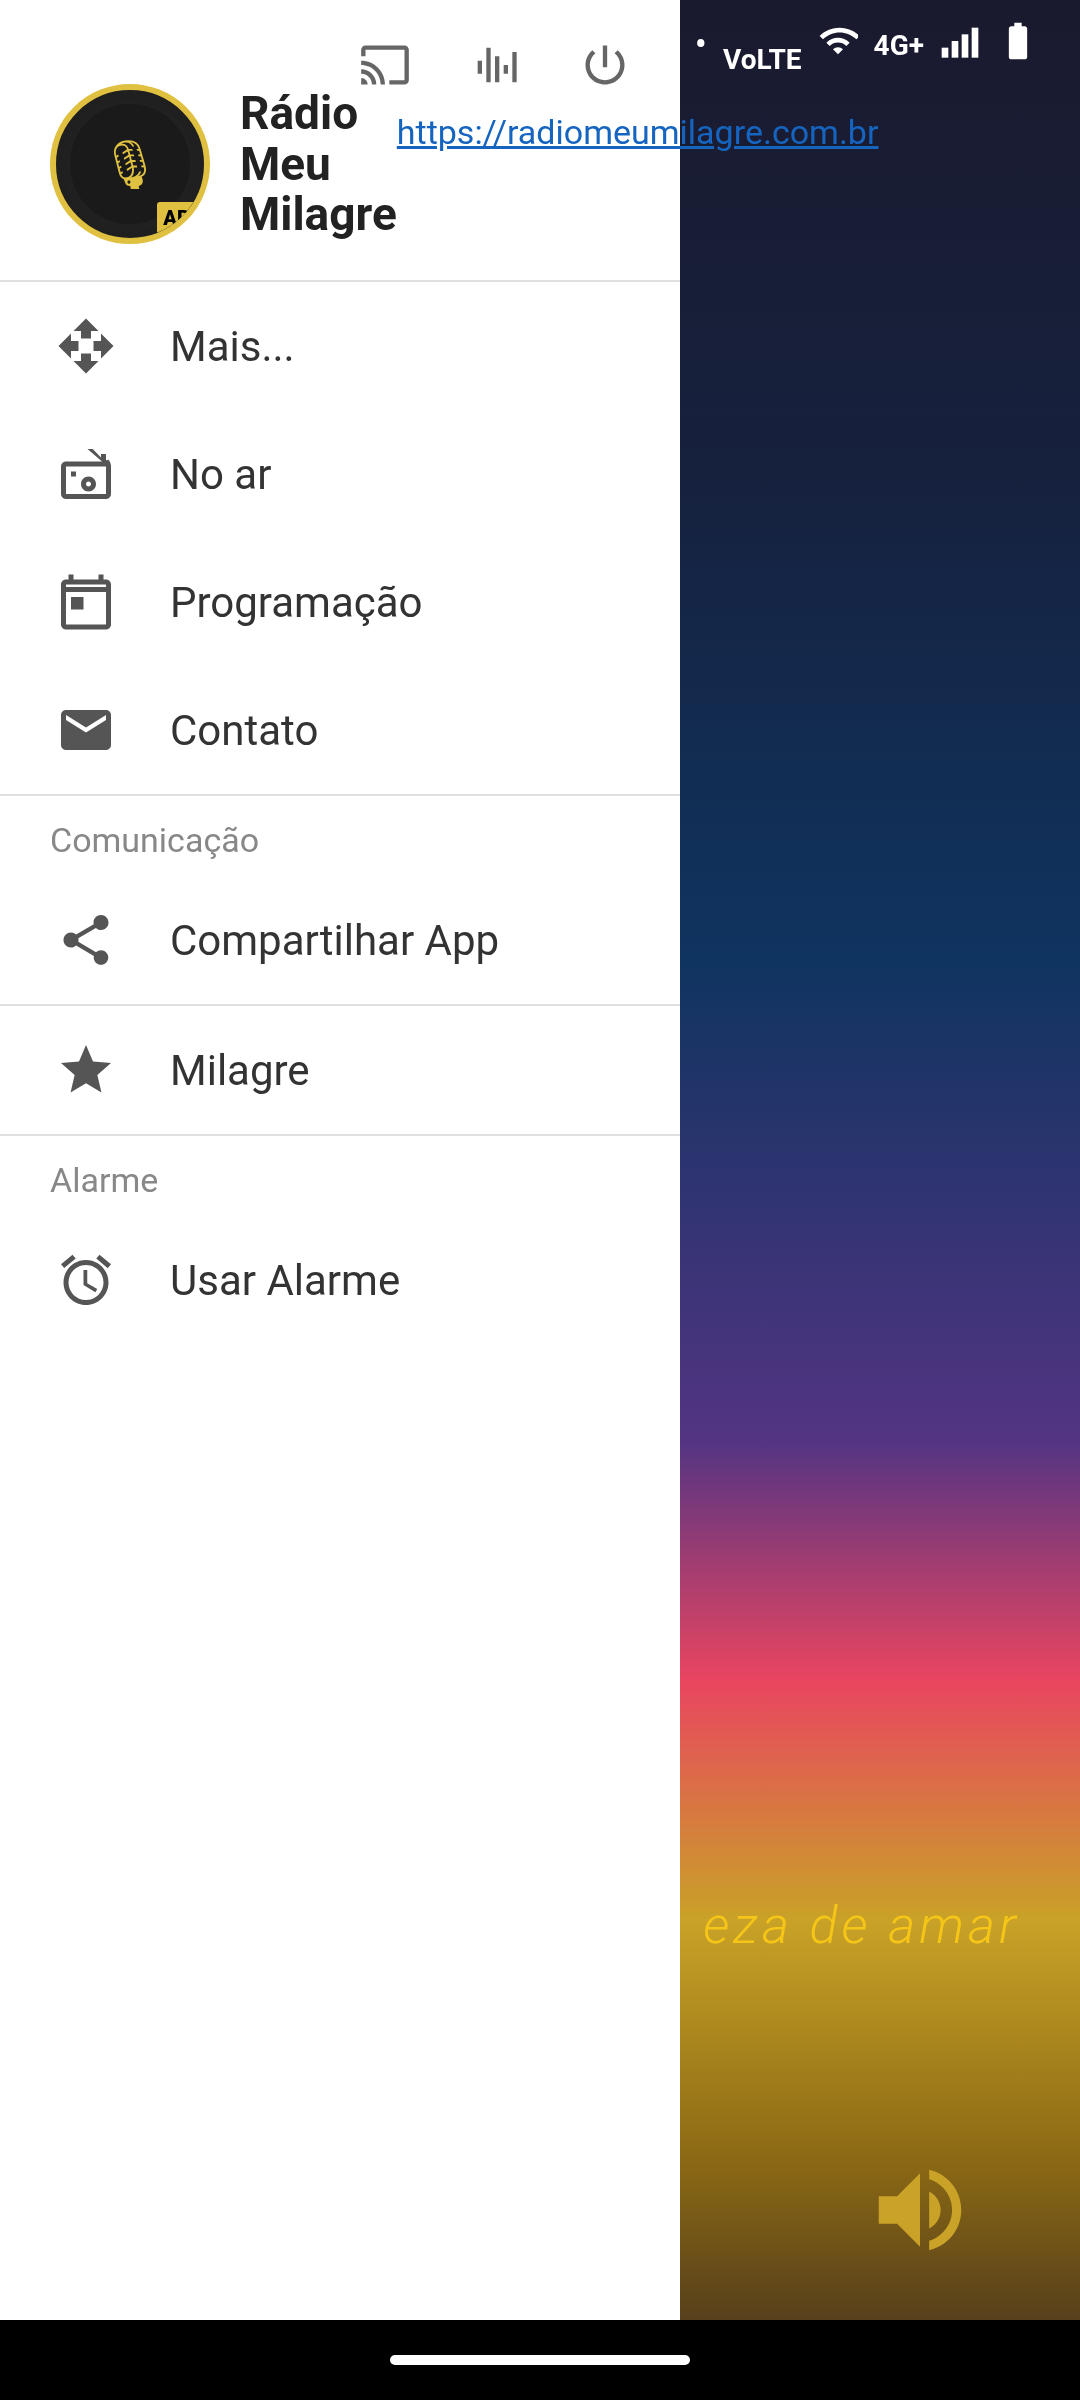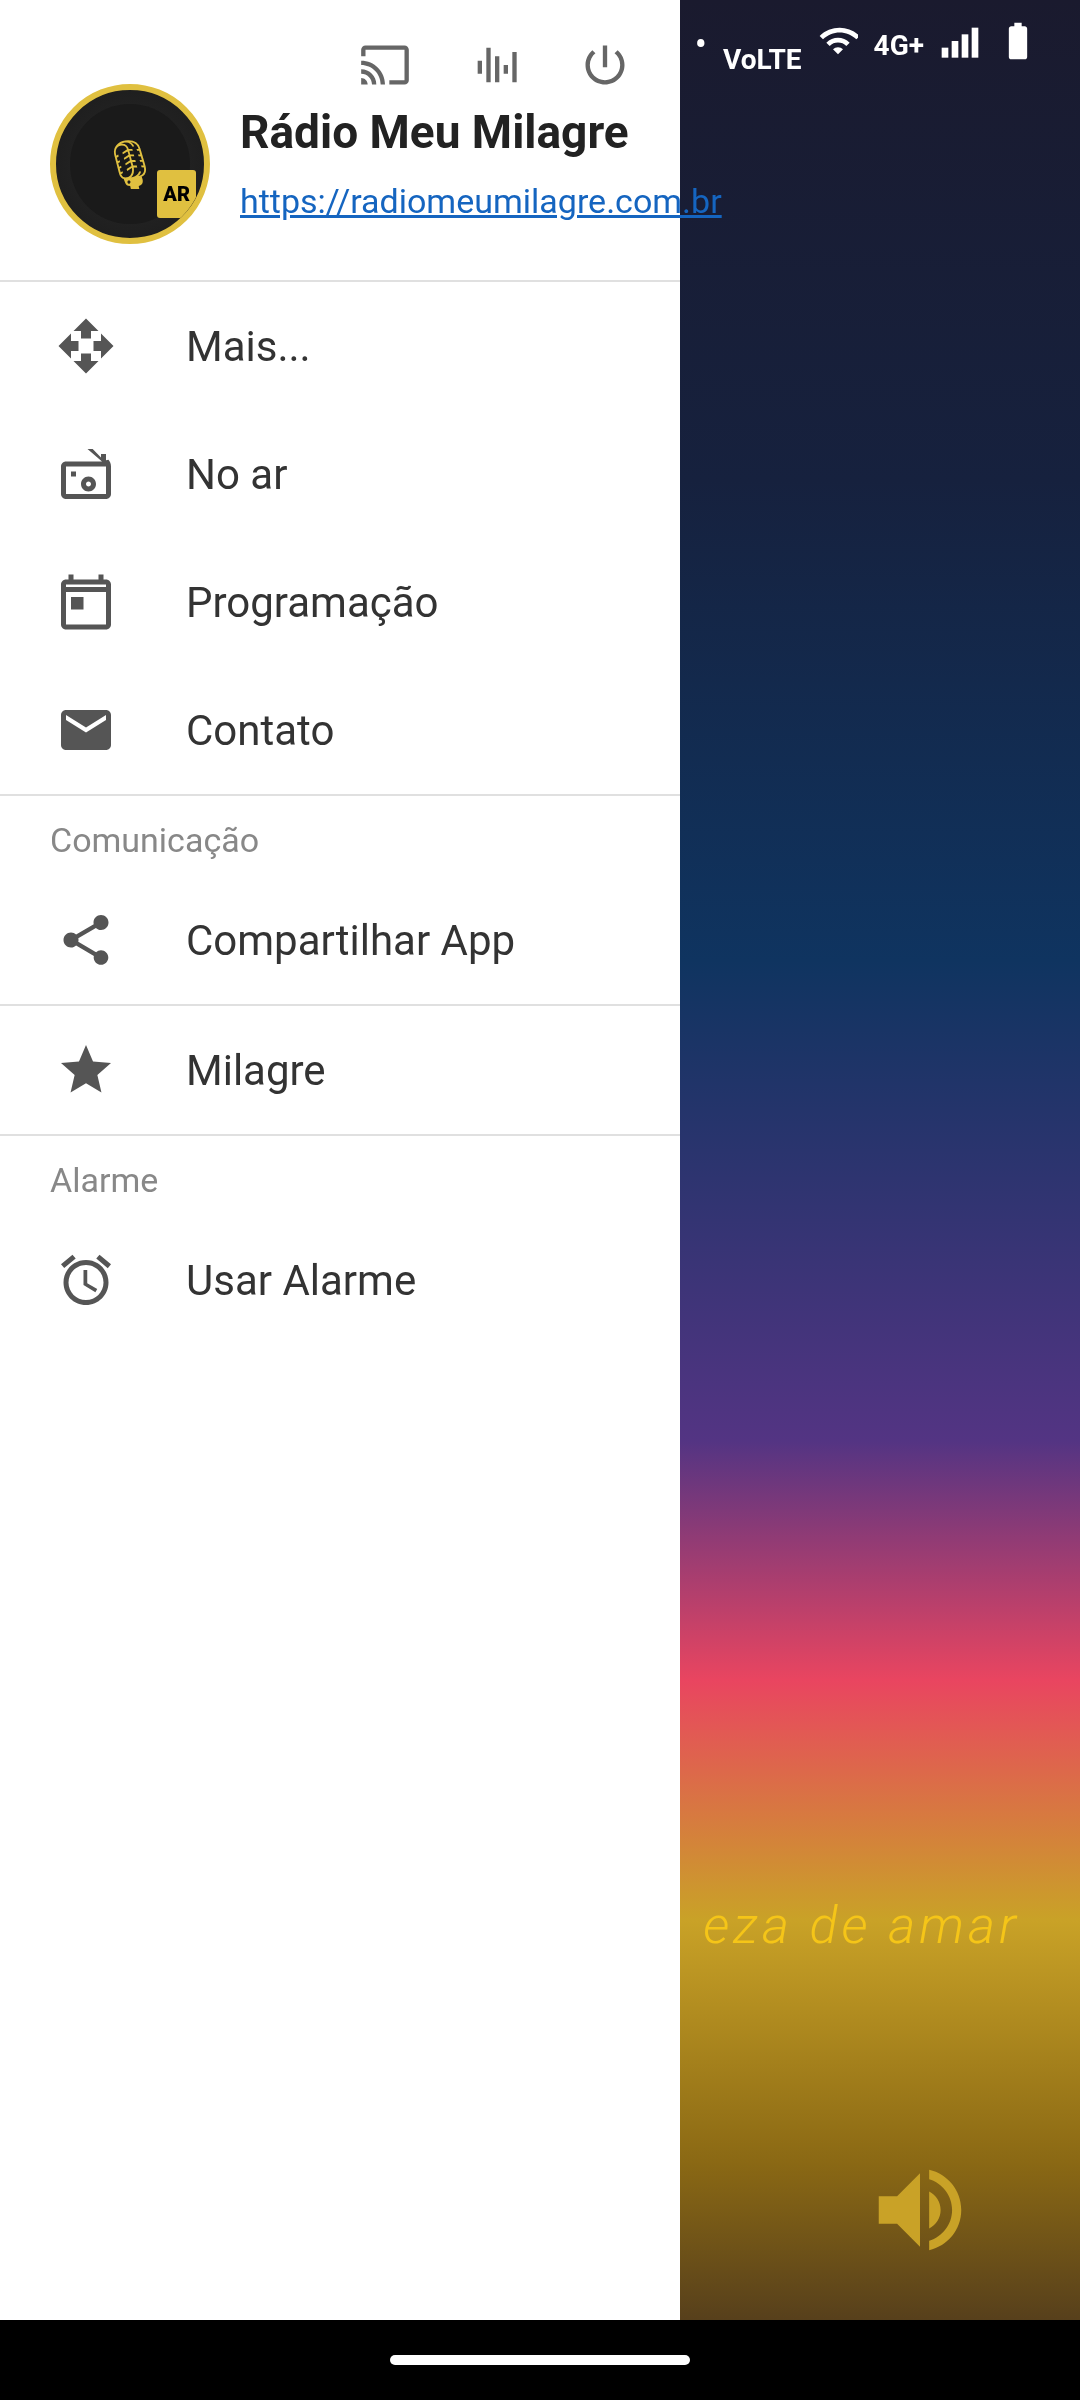--- a/index.html
+++ b/index.html
@@ -162,33 +162,33 @@
       flex-direction: column;
     }
 
     .logo-mic {
       color: #e0c040;
       font-size: 48px;
     }
 
     .logo-ar-badge {
       position: absolute;
-      bottom: 20px;
+      bottom: 4px;
       right: 8px;
       background: #e0c040;
       color: #000;
       font-size: 20px;
       font-weight: 900;
-      padding: 12px 6px;
+      padding: 4px 6px;
       border-radius: 3px;
     }
 
     .logo-text-area {
       display: flex;
-      flex-direction: column;
+      flex-direction: row;
     }
 
     .logo-title {
       font-size: 46px;
       font-weight: 700;
       color: #222;
       line-height: 1.1;
     }
 
     .logo-url {
@@ -215,21 +215,21 @@
       font-size: 34px;
       color: #888;
       font-weight: 400;
     }
 
     .menu-item {
       display: flex;
       align-items: center;
       padding: 28px 50px;
       cursor: pointer;
-      gap: 64px;
+      gap: 48px;
     }
 
     .menu-icon {
       width: 72px;
       height: 72px;
       display: flex;
       align-items: center;
       justify-content: center;
       flex-shrink: 0;
     }

